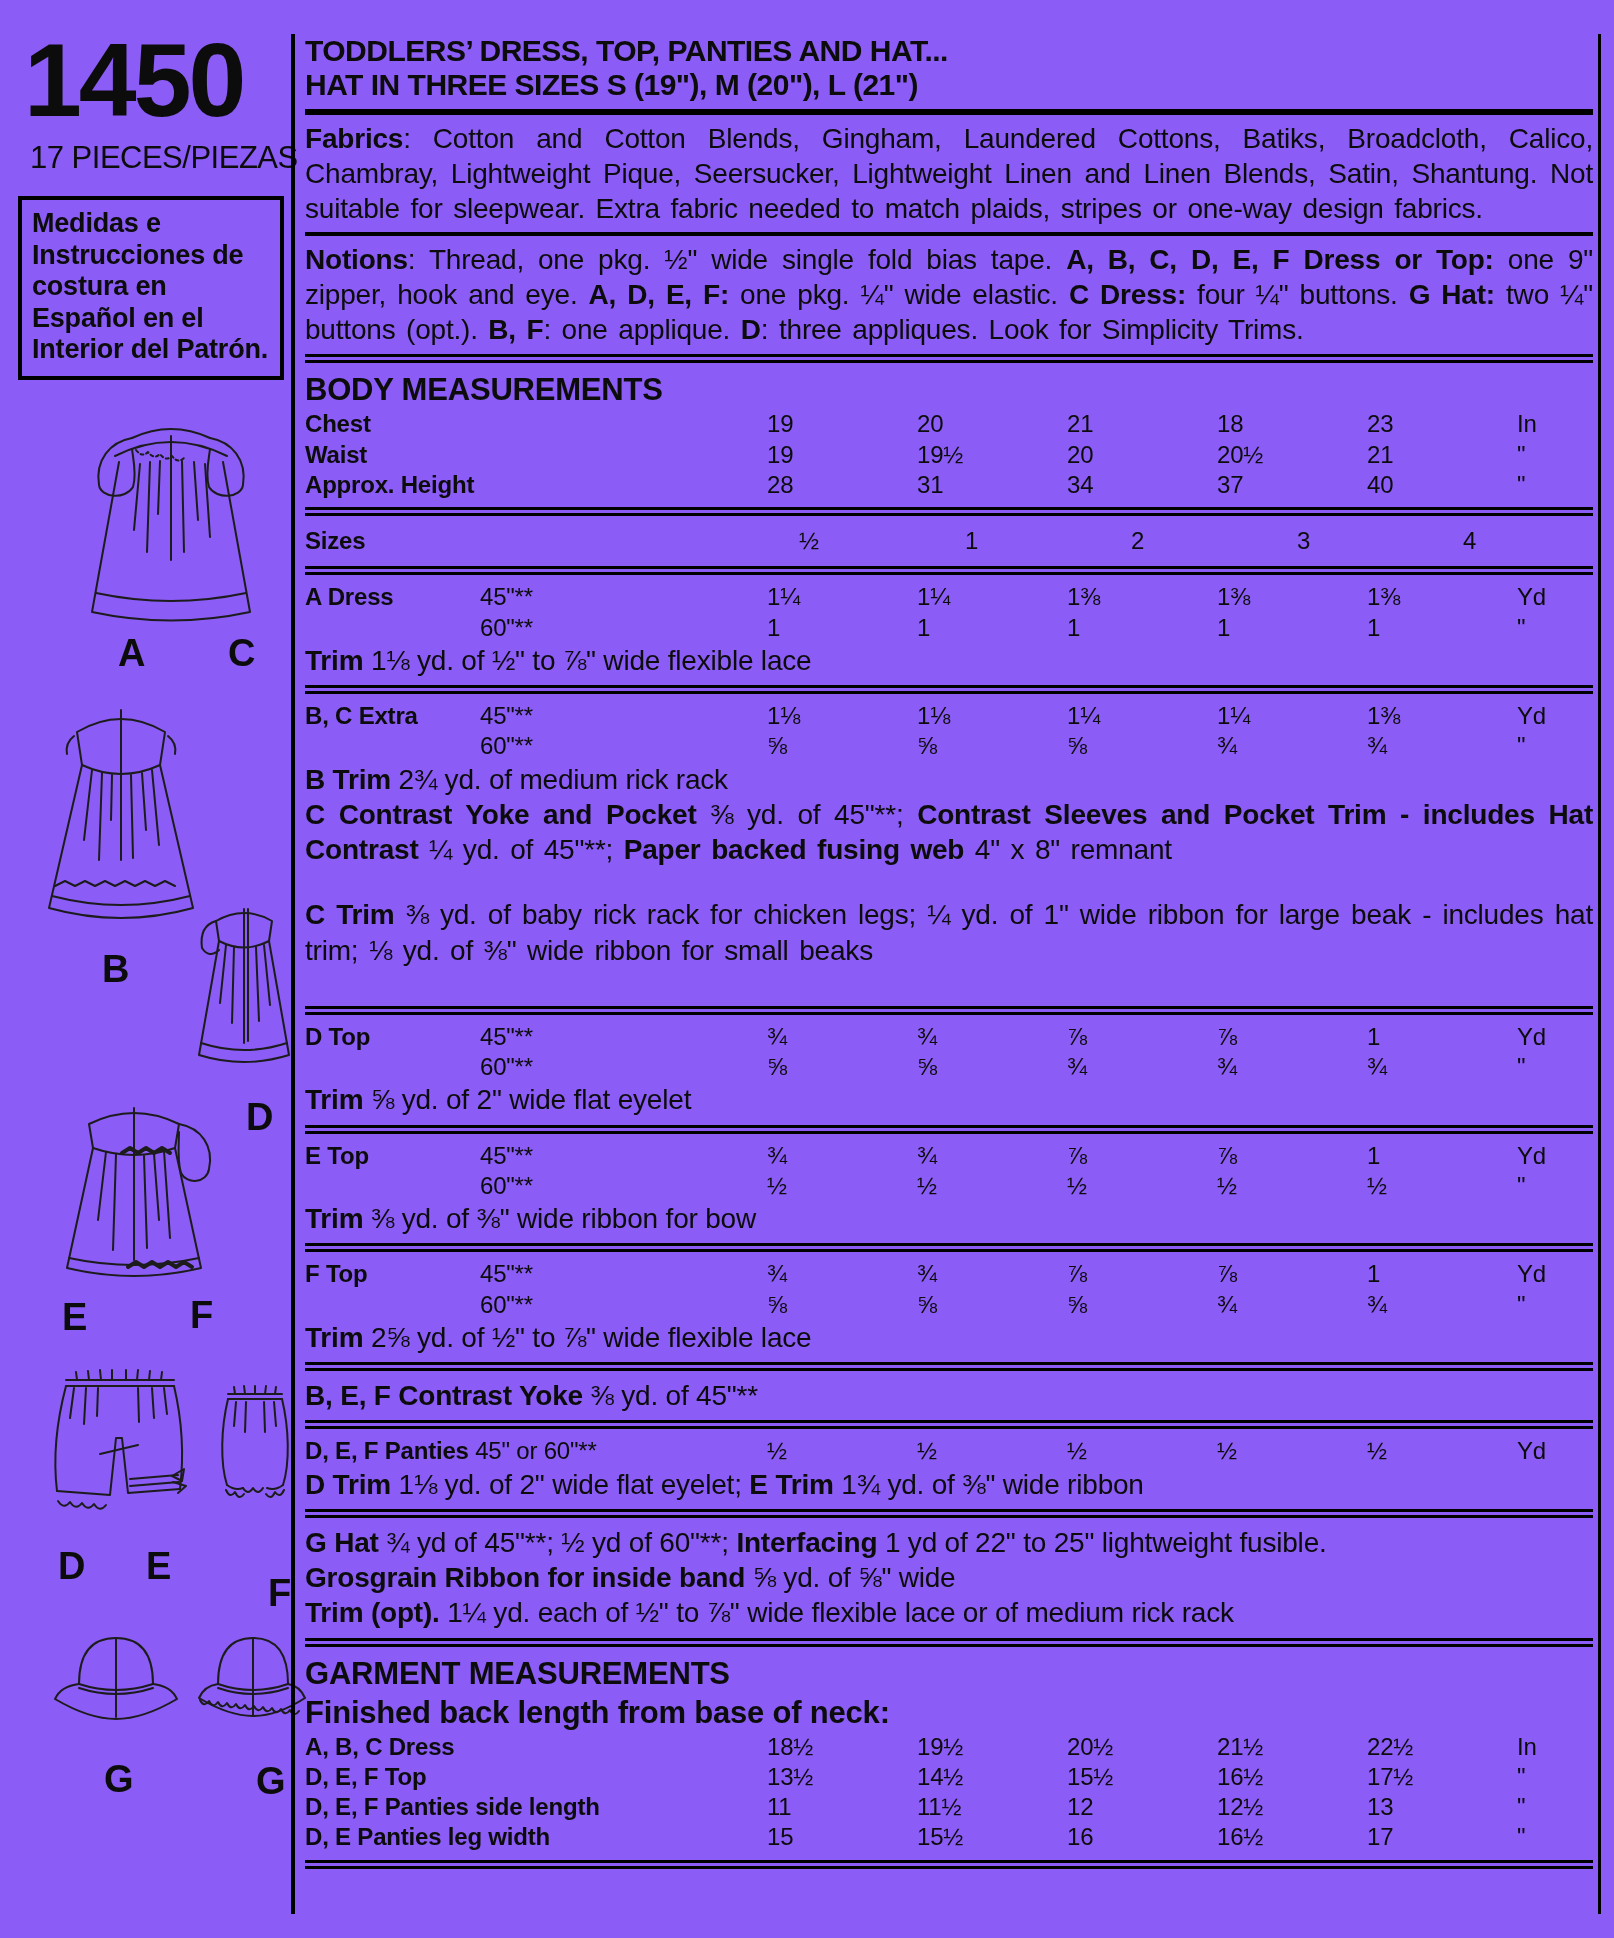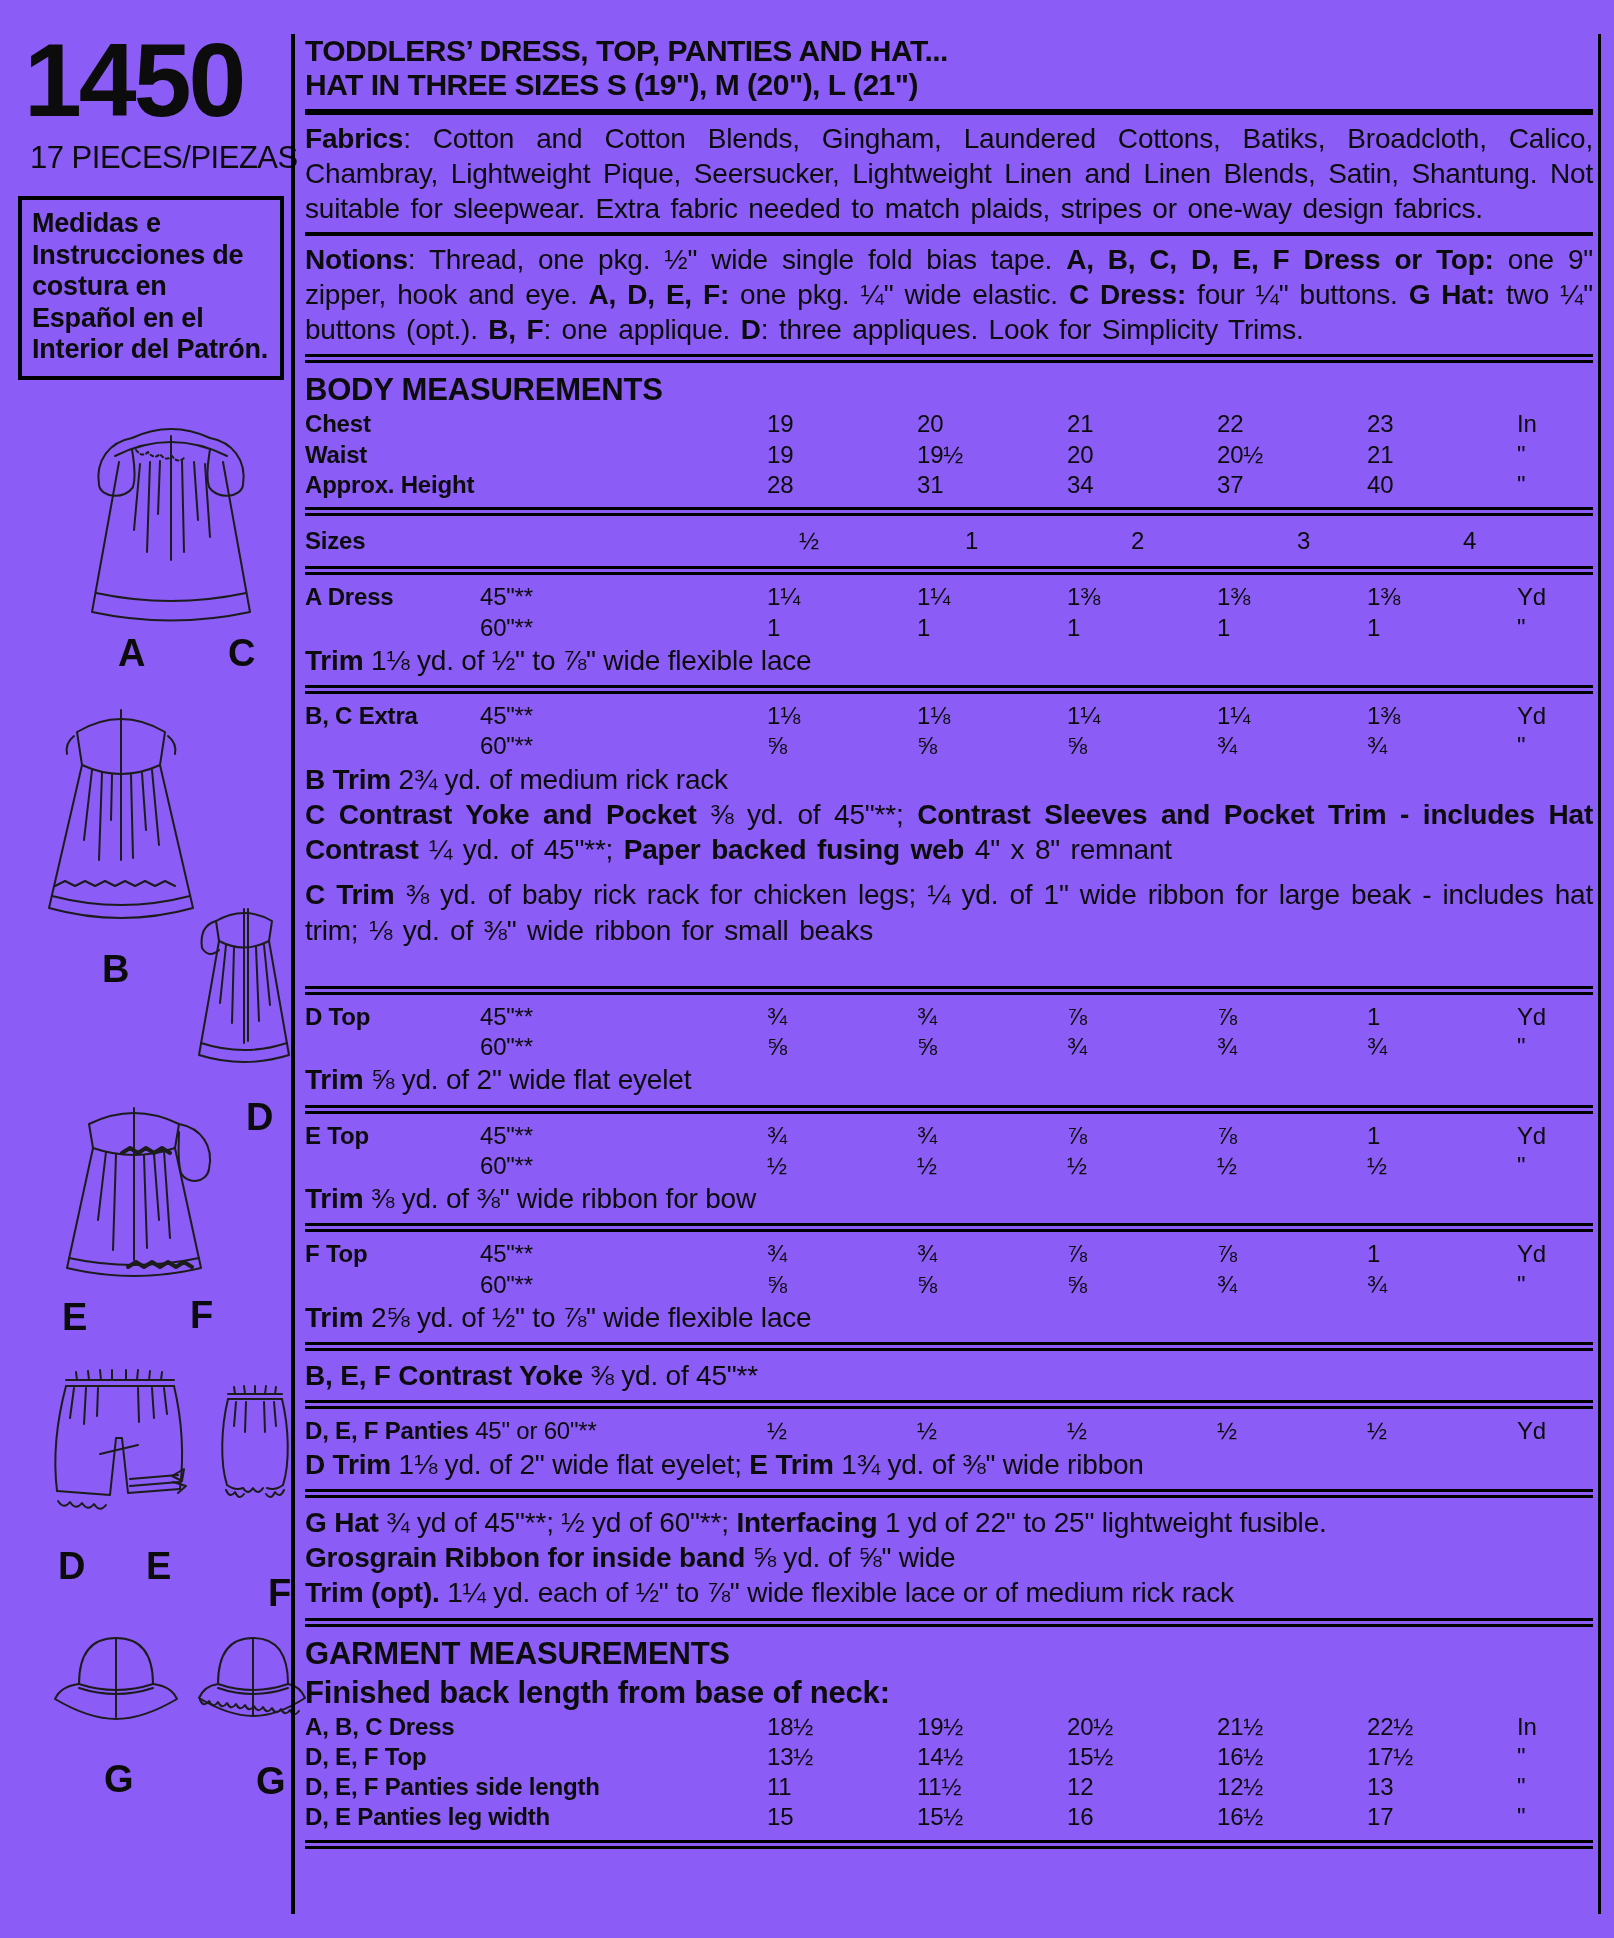--- a/index.html
+++ b/index.html
@@ -166,21 +166,21 @@
 
     <p class="par"><b>Notions</b><span>: Thread, one pkg. ½" wide single fold bias tape. </span><b>A, B, C, D, E, F Dress or Top:</b><span> one 9" zipper, hook and eye. </span><b>A, D, E, F:</b><span> one pkg. ¼" wide elastic. </span><b>C Dress:</b><span> four ¼" buttons. </span><b>G Hat:</b><span> two ¼" buttons (opt.). </span><b>B, F</b><span>: one applique. </span><b>D</b><span>: three appliques. Look for Simplicity Trims.</span></p>
     <div class="ruled"></div>
 
     <div class="hdr">BODY MEASUREMENTS</div>
     <div class="trow s2">
         <div><b>Chest</b></div>
         <div>19</div>
         <div>20</div>
         <div>21</div>
-        <div>22</div>
+        <div>18</div>
         <div>23</div>
         <div>In</div>
       </div>
     <div class="trow s2">
         <div><b>Waist</b></div>
         <div>19</div>
         <div>19½</div>
         <div>20</div>
         <div>20½</div>
         <div>21</div>
@@ -247,21 +247,21 @@
         <div>60"**</div>
         <div>⅝</div>
         <div>⅝</div>
         <div>⅝</div>
         <div>¾</div>
         <div>¾</div>
         <div>"</div>
       </div>
     <p class="line"><b>B Trim </b><span>2¾ yd. of medium rick rack</span></p>
     <p class="par"><b>C Contrast Yoke and Pocket </b><span>⅜ yd. of 45"**; </span><b>Contrast Sleeves and Pocket Trim - includes Hat Contrast </b><span>¼ yd. of 45"**; </span><b>Paper backed fusing web </b><span>4" x 8" remnant</span></p>
-    <p class="par" style="margin-top:10px;"><b>C Trim </b><span>⅜ yd. of baby rick rack for chicken legs; ¼ yd. of 1" wide ribbon for large beak - includes hat trim; ⅛ yd. of ⅜" wide ribbon for small beaks</span></p>
+    <p class="par" style="margin-top:30px;"><b>C Trim </b><span>⅜ yd. of baby rick rack for chicken legs; ¼ yd. of 1" wide ribbon for large beak - includes hat trim; ⅛ yd. of ⅜" wide ribbon for small beaks</span></p>
     <div class="ruled" style="margin-top:38px;"></div>
 
     <div class="trow">
         <div><b>D Top</b></div>
         <div>45"**</div>
         <div>¾</div>
         <div>¾</div>
         <div>⅞</div>
         <div>⅞</div>
         <div>1</div>

